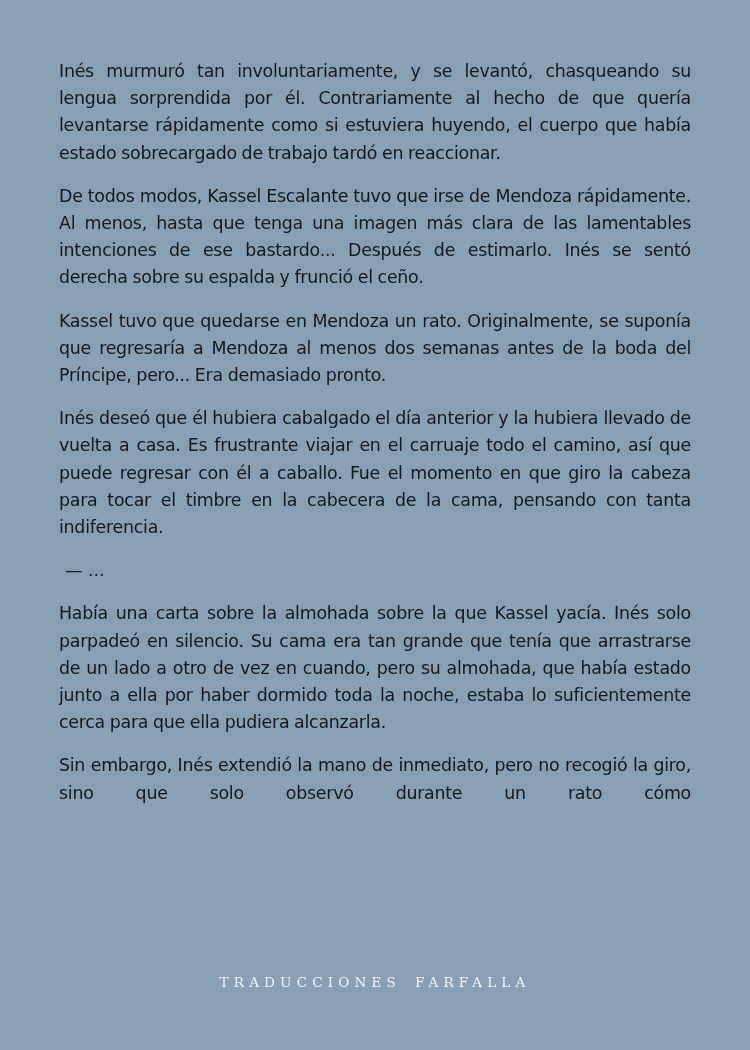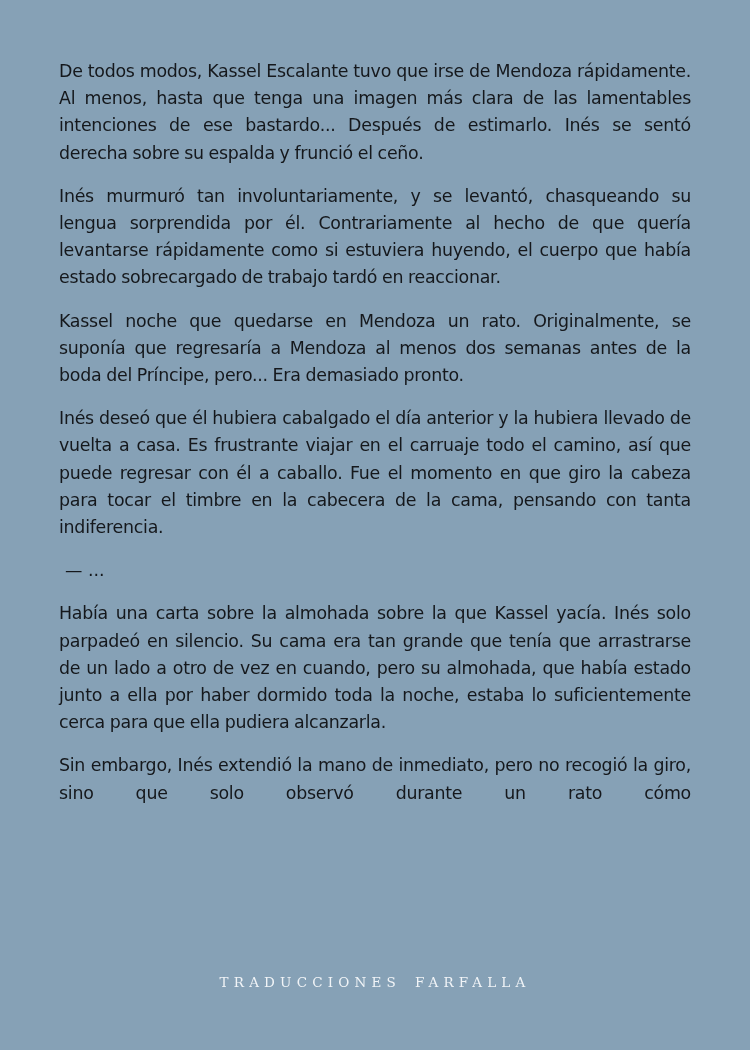--- a/index.html
+++ b/index.html
@@ -47,23 +47,23 @@
     }
     .footer .word-gap {
       display: inline-block;
       width: 14px;
     }
   </style>
 </head>
 <body>
 
 <div class="page">
+  <p class="para">Inés murmuró tan involuntariamente, y se levantó, chasqueando su lengua sorprendida por él.  Contrariamente al hecho de que quería levantarse rápidamente como si estuviera huyendo, el cuerpo que había estado sobrecargado de trabajo tardó en reaccionar.</p>
   <p class="para">De todos modos, Kassel Escalante tuvo que irse de Mendoza rápidamente. Al menos, hasta que tenga una imagen más clara de las lamentables intenciones de ese bastardo... Después de estimarlo. Inés se sentó derecha sobre su espalda y frunció el ceño.</p>
-  <p class="para">Inés murmuró tan involuntariamente, y se levantó, chasqueando su lengua sorprendida por él.  Contrariamente al hecho de que quería levantarse rápidamente como si estuviera huyendo, el cuerpo que había estado sobrecargado de trabajo tardó en reaccionar.</p>
-  <p class="para">Kassel noche que quedarse en Mendoza un rato. Originalmente, se suponía que regresaría a Mendoza al menos dos semanas antes de la boda del Príncipe, pero... Era demasiado pronto.</p>
+  <p class="para">Kassel tuvo que quedarse en Mendoza un rato. Originalmente, se suponía que regresaría a Mendoza al menos dos semanas antes de la boda del Príncipe, pero... Era demasiado pronto.</p>
   <p class="para">Inés deseó que él hubiera cabalgado el día anterior y la hubiera llevado de vuelta a casa. Es frustrante viajar en el carruaje todo el camino, así que puede regresar con él a caballo. Fue el momento en que giro la cabeza para tocar el timbre en la cabecera de la cama, pensando con tanta indiferencia.</p>
   <p class="scene-break">— ...</p>
   <p class="para">Había una carta sobre la almohada sobre la que Kassel yacía. Inés solo parpadeó en silencio. Su cama era tan grande que tenía que arrastrarse de un lado a otro de vez en cuando, pero su almohada, que había estado junto a ella por haber dormido toda la noche, estaba lo suficientemente cerca para que ella pudiera alcanzarla.</p>
   <p class="para" style="text-align-last: justify;">Sin embargo, Inés extendió la mano de inmediato, pero no recogió la giro, sino que solo observó durante un rato cómo</p>
 </div>
 
 <div class="footer">
   <span>TRADUCCIONES</span><span class="word-gap"></span><span>FARFALLA</span>
 </div>
 

